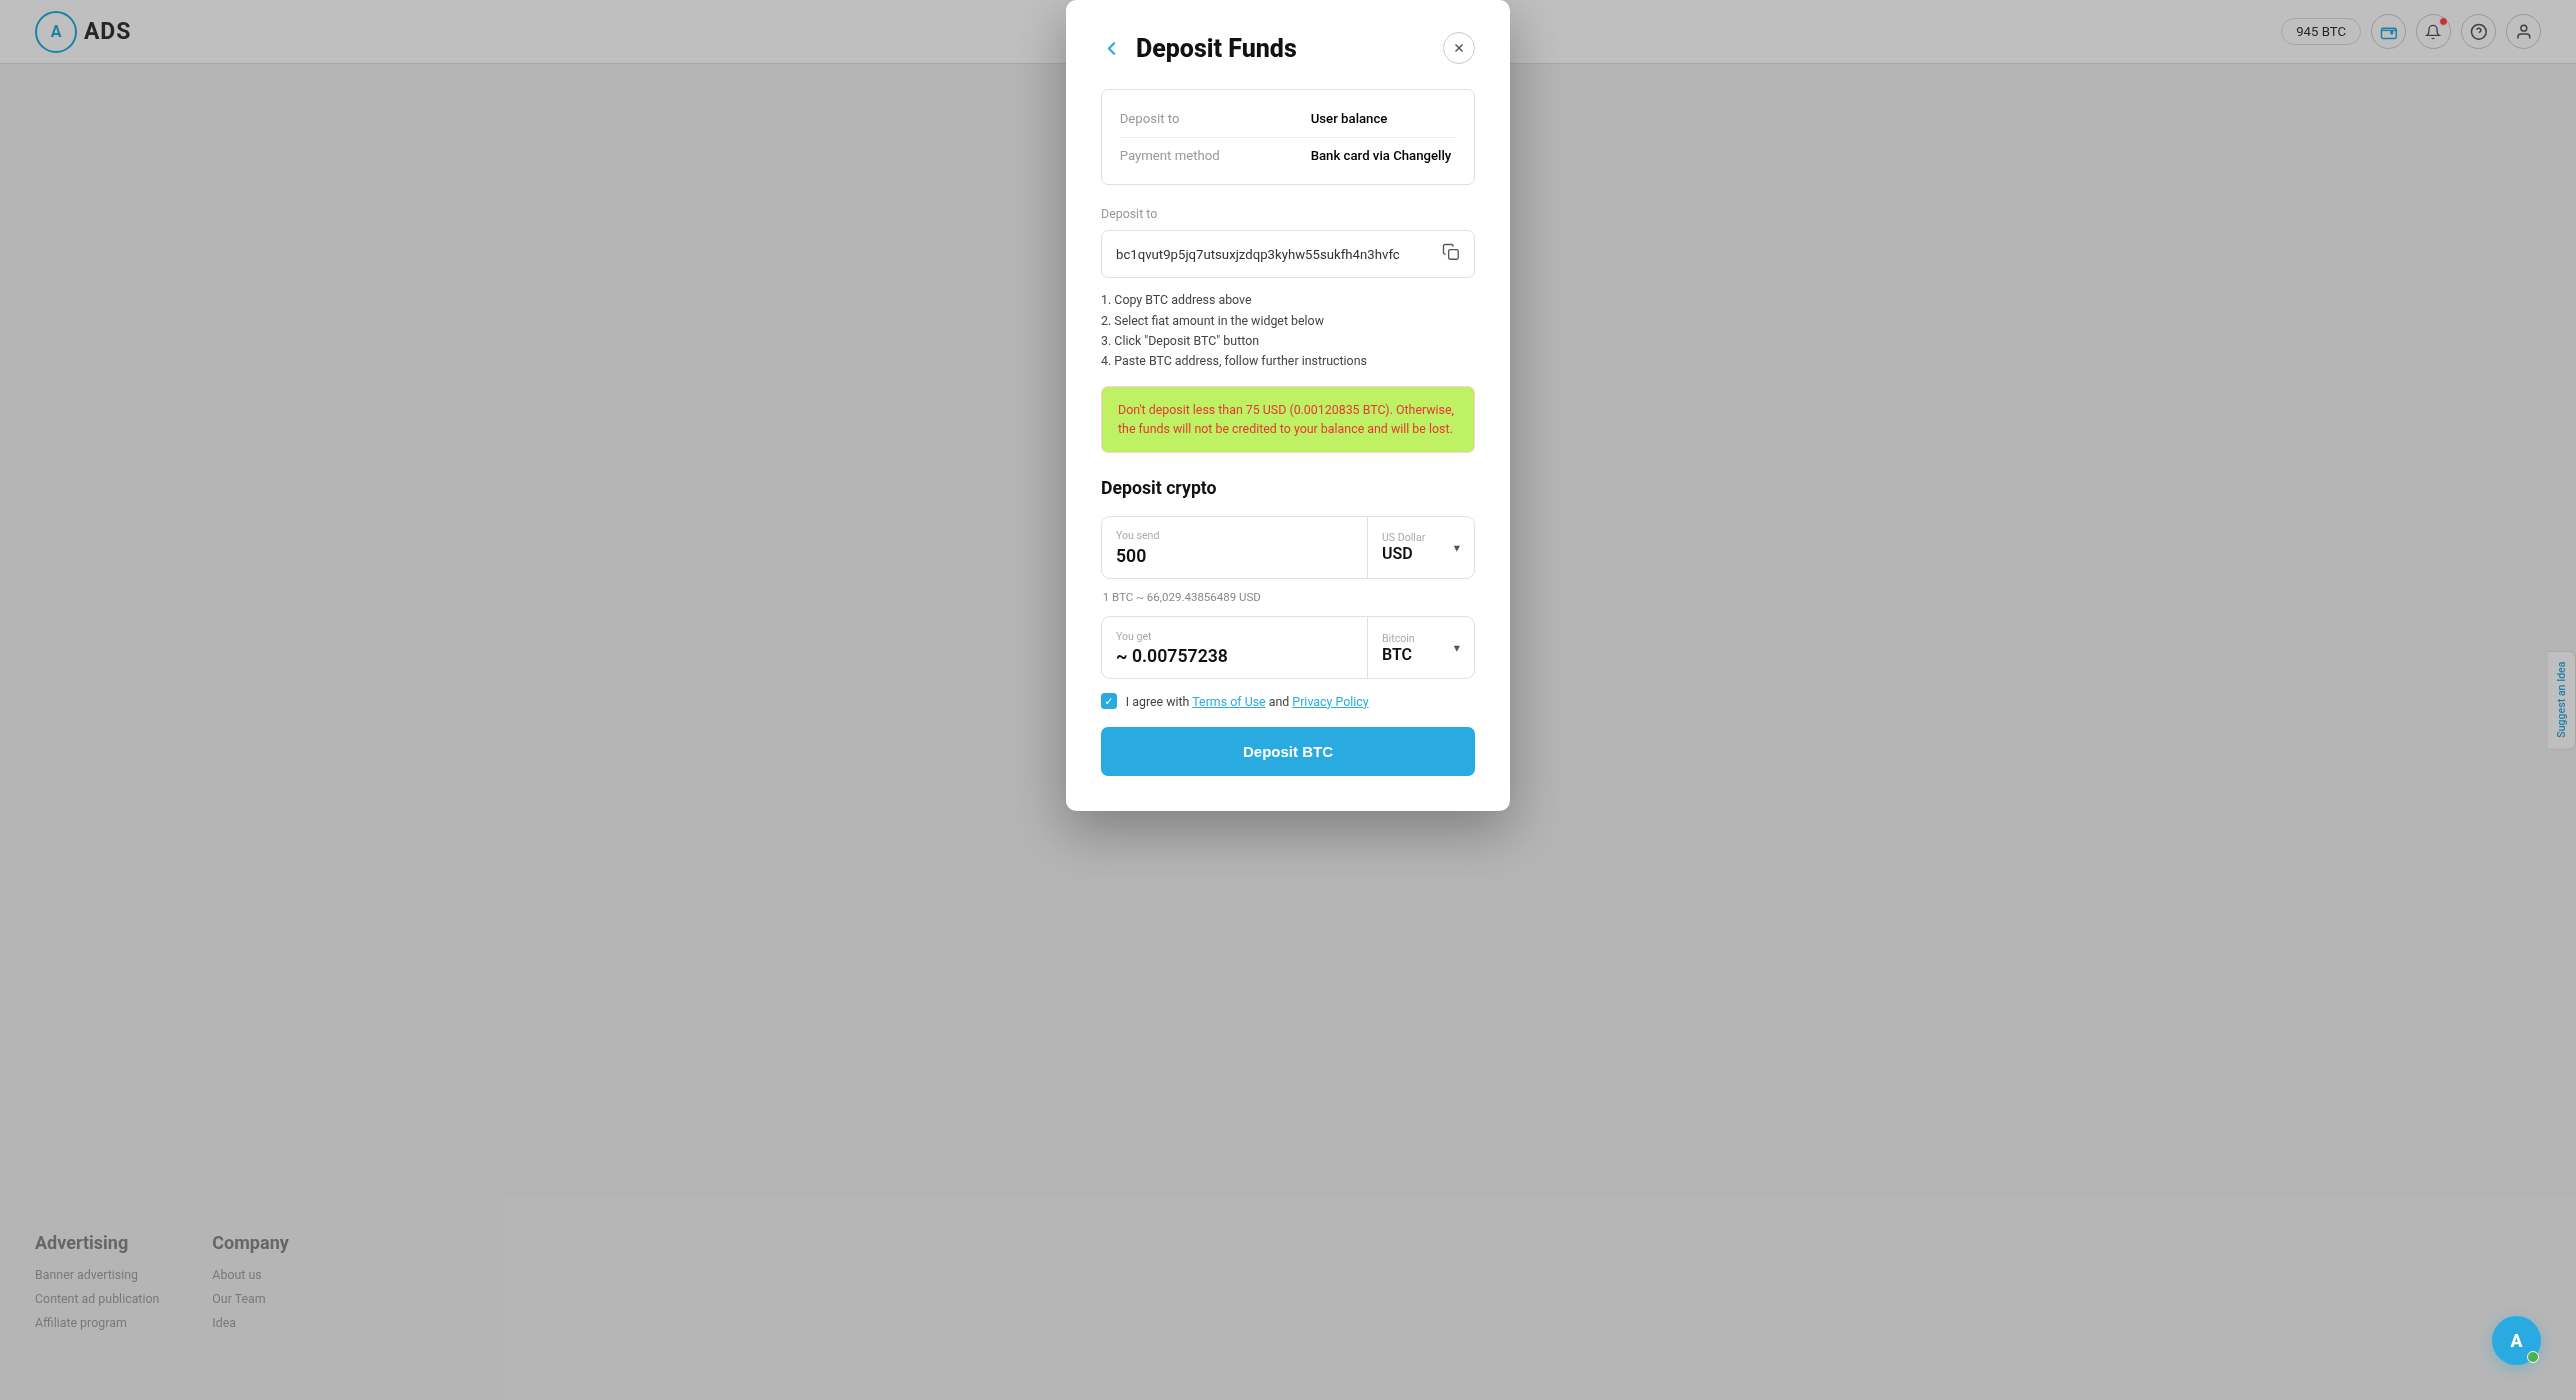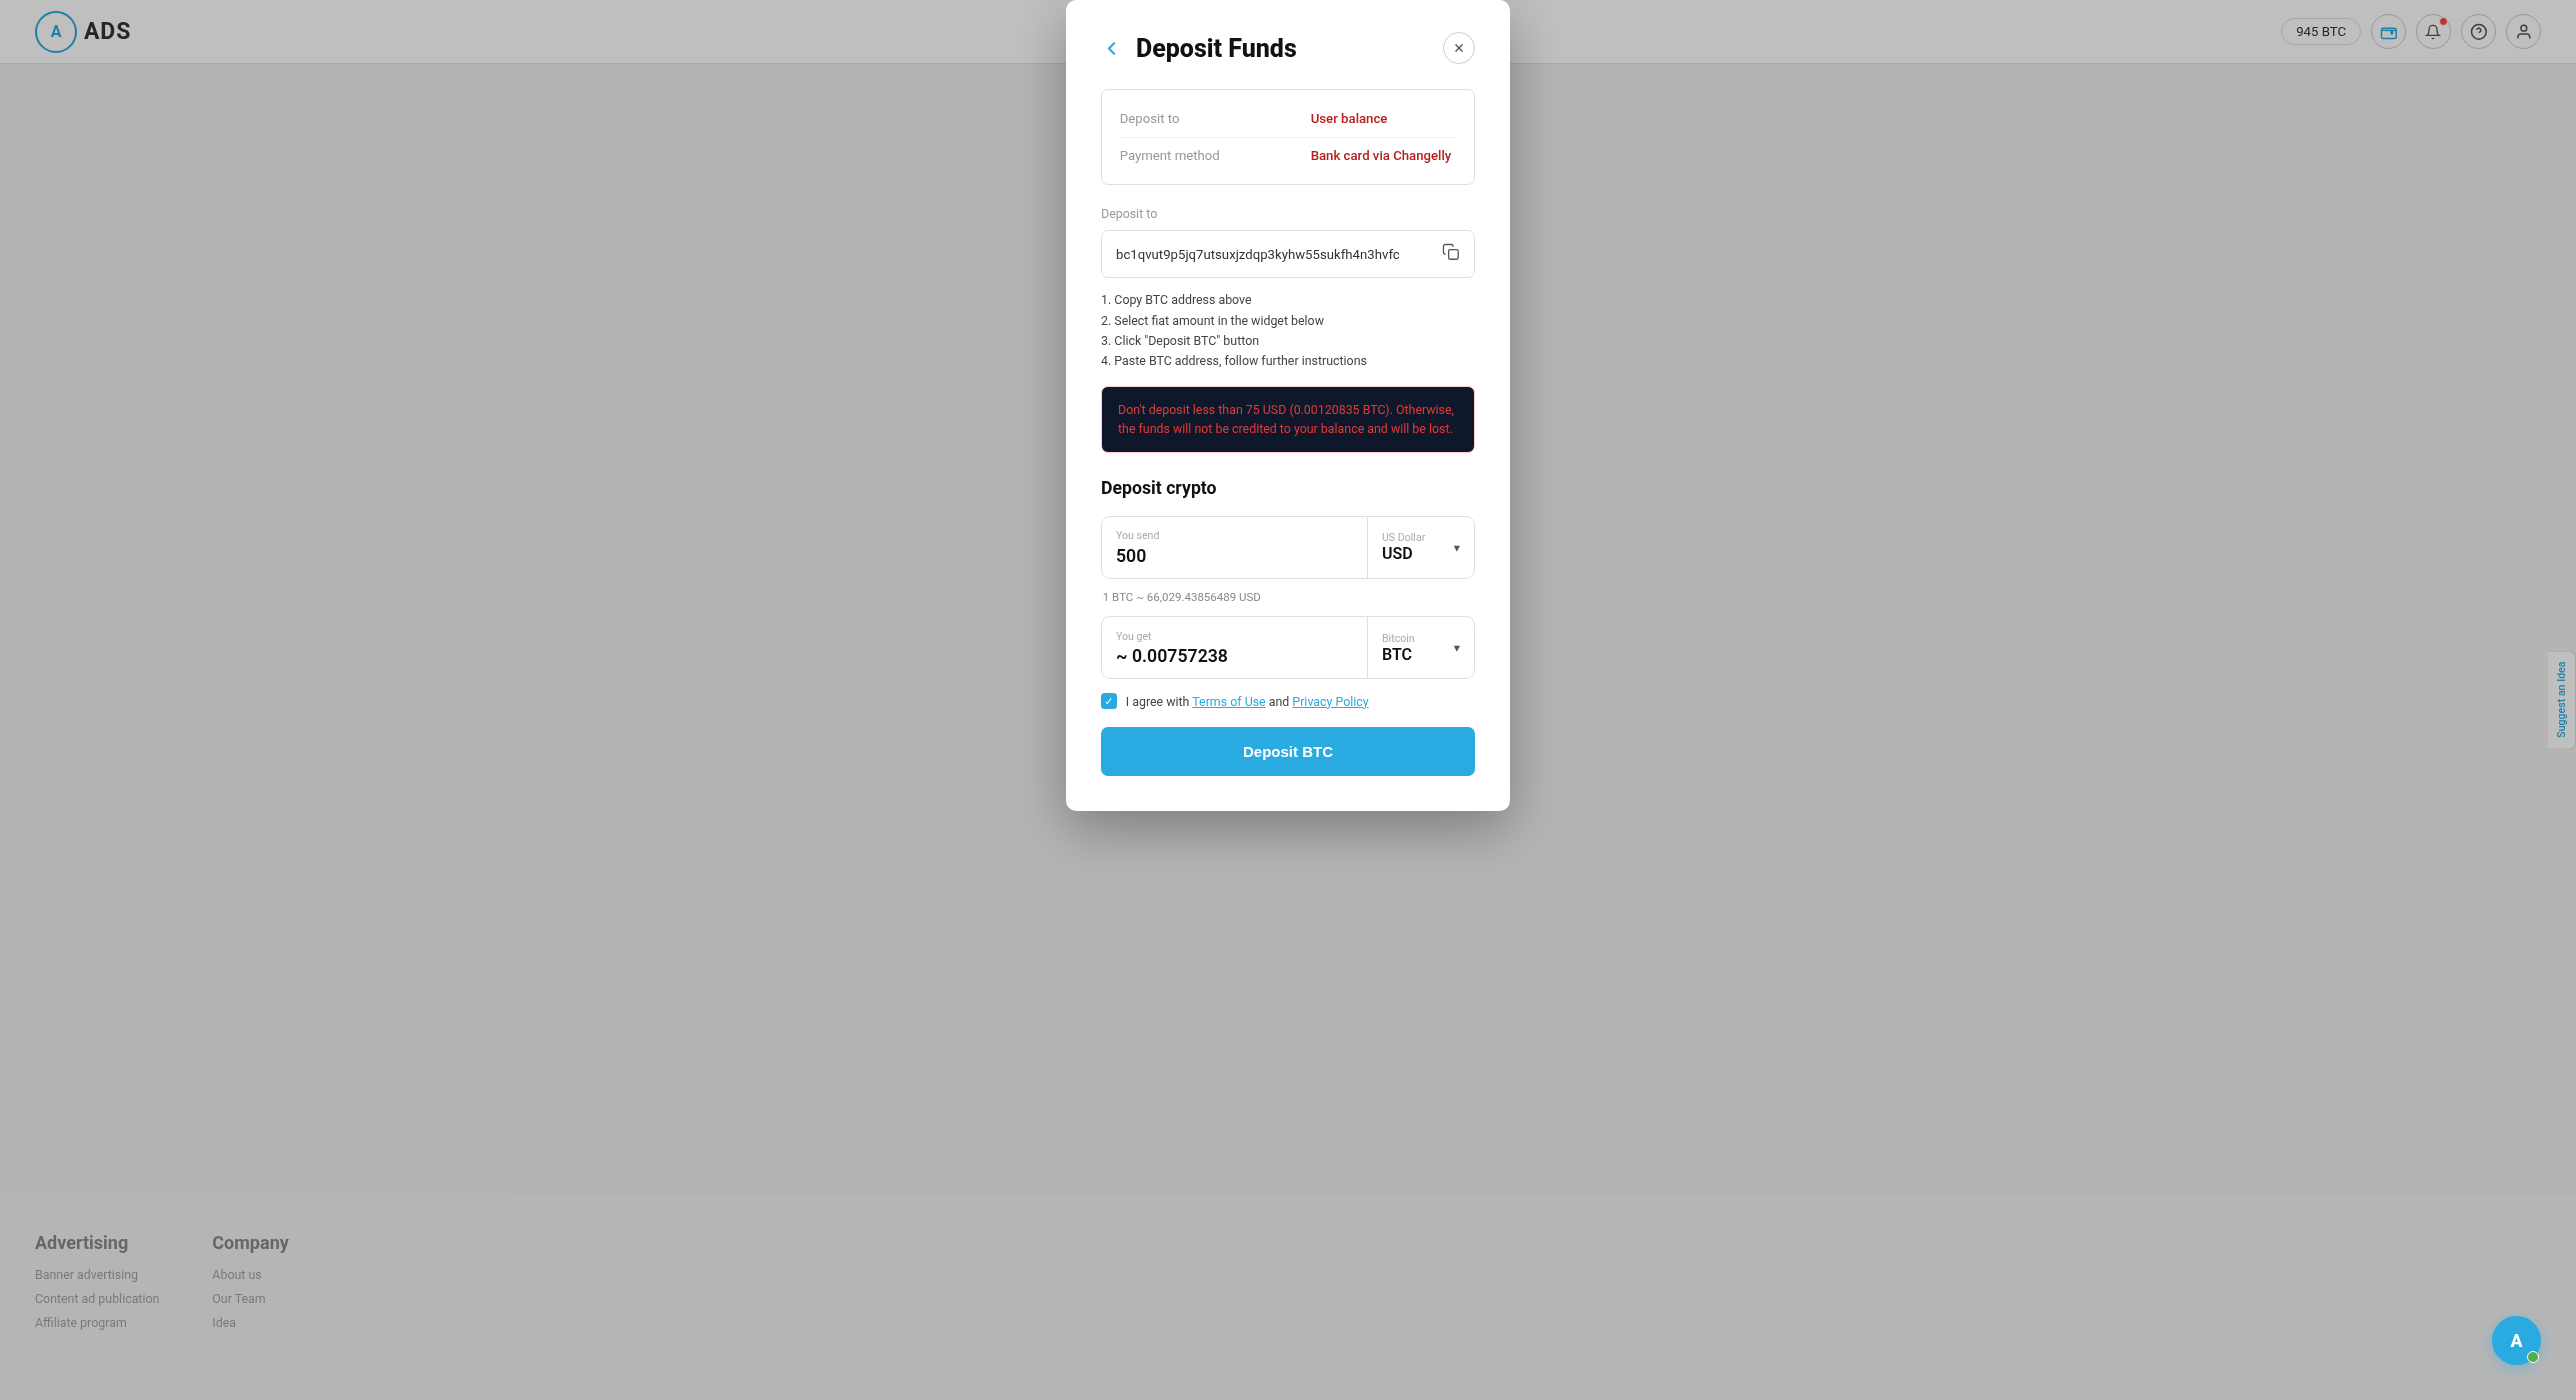--- a/index.html
+++ b/index.html
@@ -213,21 +213,21 @@
       border-bottom: 0.9px solid #f0f0f0;
       padding-bottom: 10.6px;
       margin-bottom: 3.5px;
     }
     .info-label {
       color: #999;
       width: 159px;
       flex-shrink: 0;
     }
     .info-value {
-      color: #b91c1c;
+      color: #000000;
       font-weight: 500;
       padding-left: 32px;
     }
 
     
     .deposit-section {
       margin-bottom: 17.7px;
     }
     .deposit-label {
       color: #999;
@@ -263,21 +263,21 @@
       margin-bottom: 5.3px;
       padding-left: 0;
     }
     .steps-list li::before {
       content: attr(data-num) ". ";
       color: #444;
     }
 
     
     .warning-box {
-      background: #0f172a;
+      background: #bef264;
       border: 0.9px solid #ffcdd2;
       border-radius: 7px;
       padding: 14px 16px;
       margin-bottom: 25px;
     }
     .warning-text {
       color: #e53935;
       font-size: 12.4px;
       line-height: 1.5;
     }

